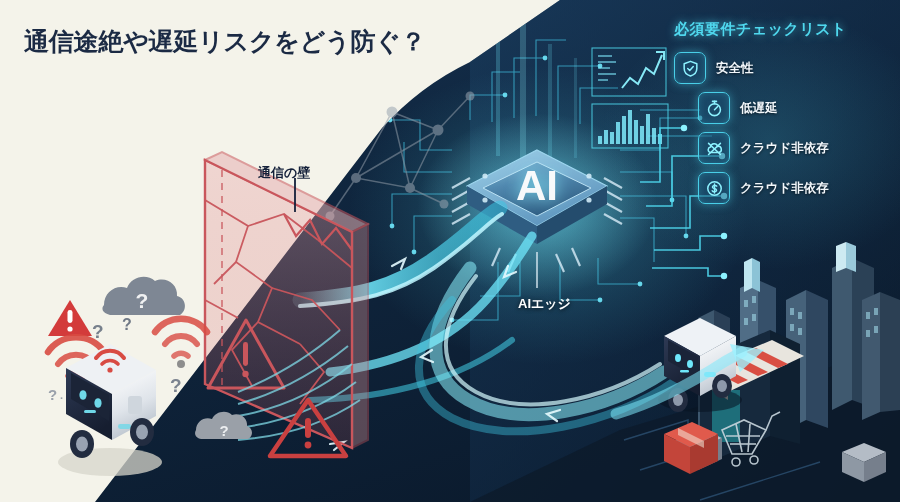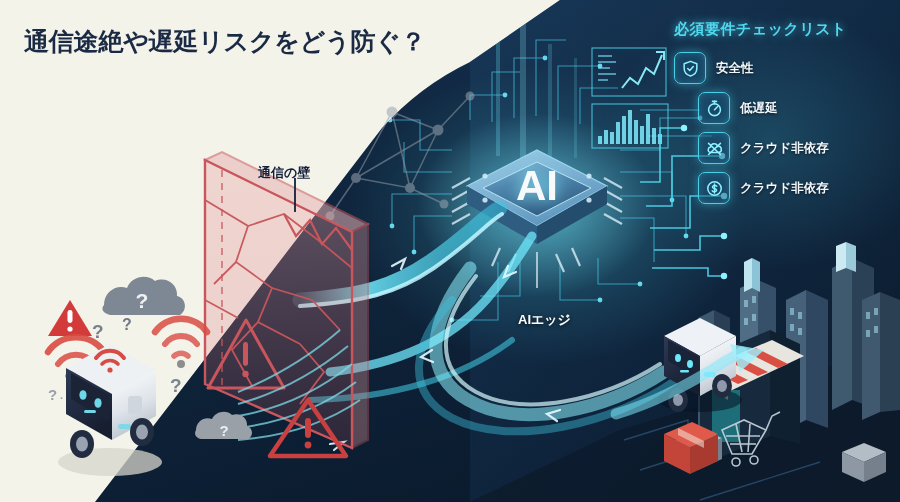--- a/index.html
+++ b/index.html
@@ -35,21 +35,21 @@
   .cl-label{
     margin-left:10px;color:#f2f7fb;font-size:12.5px;font-weight:bold;
     white-space:nowrap;text-shadow:0 1px 3px rgba(0,0,0,.65);
   }
   .r0{margin-left:14px;}
   .r1,.r2,.r3,.r4{margin-left:26px;padding-left:12px;}
 
   
   .lbl{position:absolute;z-index:40;font-weight:bold;white-space:nowrap;}
   #lbl-wall{left:258px;top:164px;color:#14203a;font-size:13px;}
-  #lbl-edge{left:518px;top:311px;color:#ffffff;font-size:13px;text-shadow:0 1px 4px rgba(0,0,0,.8);}
+  #lbl-edge{left:518px;top:295px;color:#ffffff;font-size:13px;text-shadow:0 1px 4px rgba(0,0,0,.8);}
 </style>
 </head>
 <body>
 
 <div id="stage">
 
   <svg class="layer" viewBox="0 0 900 502">
     <defs>
       <linearGradient id="gNavy" x1="0" y1="0" x2="0.5" y2="1">
         <stop offset="0%" stop-color="#173455"></stop>

